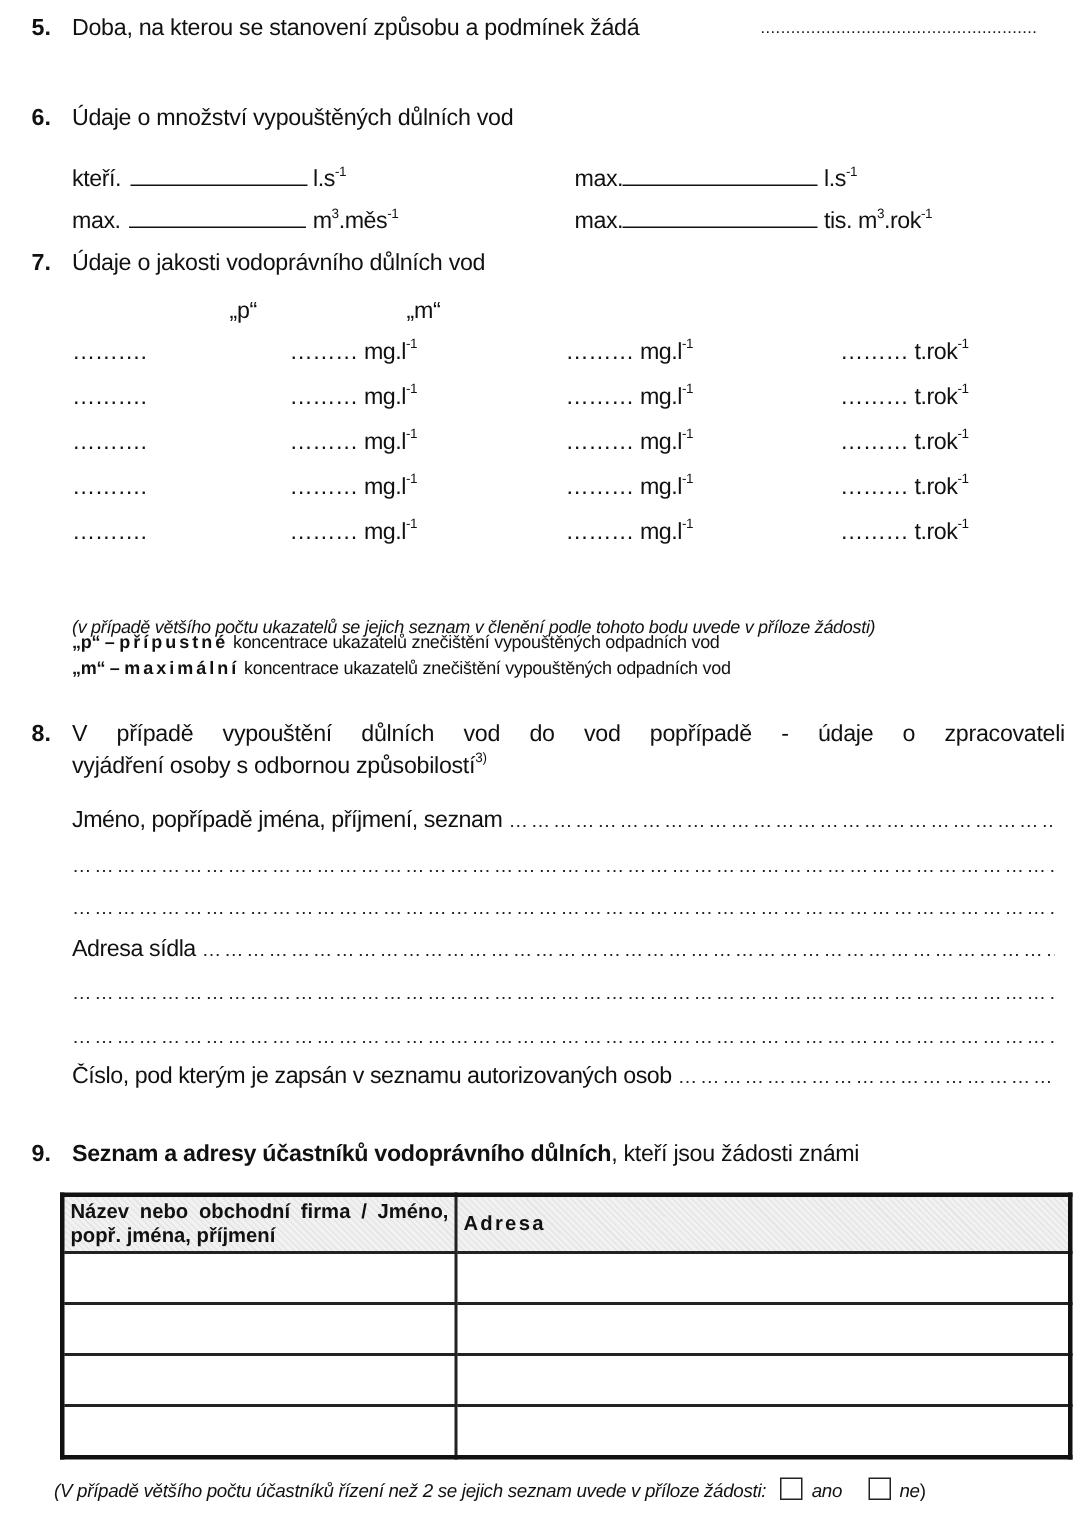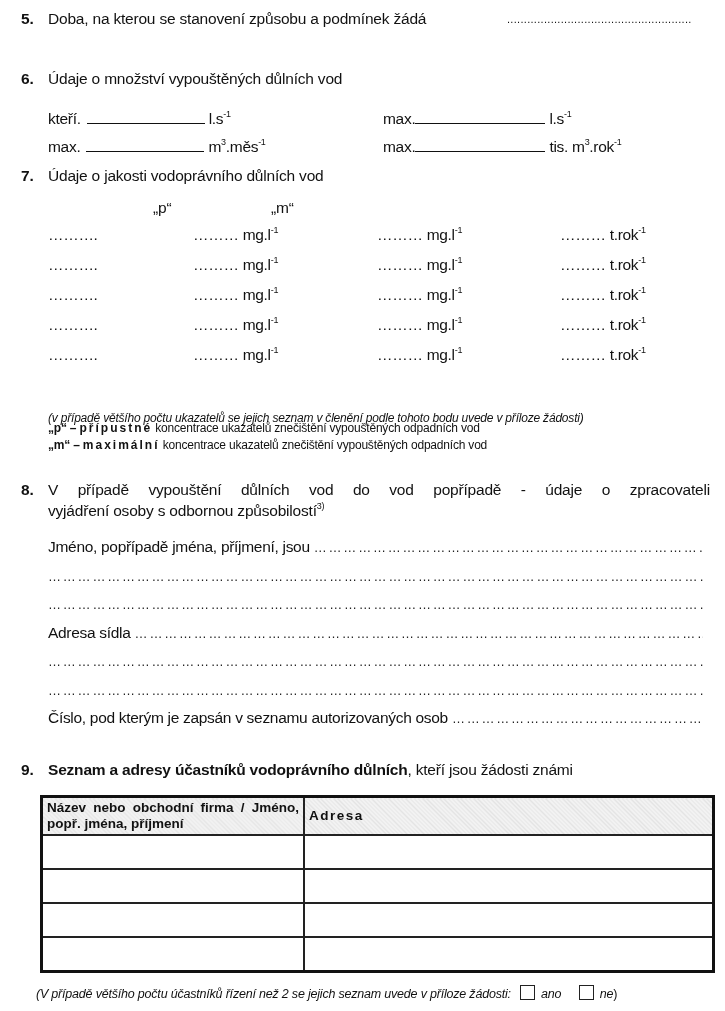--- a/index.html
+++ b/index.html
@@ -102,21 +102,21 @@
 </div>
 <div class="abs small" style="left:48px; top:438px;">
   <b>„m“</b><b> – </b><span class="spaced">maximální</span><span> koncentrace ukazatelů znečištění vypouštěných odpadních vod</span>
 </div>
 
 <div class="abs num" style="left:21px; top:481px;">8.</div>
 <div class="abs h" style="left:48px; top:481px; width:662px; text-align:justify; text-align-last:justify; word-spacing:3px;">V případě vypouštění důlních vod do vod popřípadě - údaje o zpracovateli</div>
 <div class="abs h" style="left:48px; top:502px;"><span>vyjádření osoby s odbornou způsobilostí</span><sup>3)</sup></div>
 
 <div class="abs t" style="left:48px; top:538px; width:655px; overflow:hidden;">
-  <span>Jméno, popřípadě jména, příjmení, jsou</span>
+  <span>Jméno, popřípadě jména, příjmení, seznam</span>
   <span class="dotfill">……………………………………………………………………………………………………………………………</span>
 </div>
 <div class="abs dotfill" style="left:48px; top:569px; width:655px; overflow:hidden;">……………………………………………………………………………………………………………………………</div>
 <div class="abs dotfill" style="left:48px; top:597px; width:655px; overflow:hidden;">……………………………………………………………………………………………………………………………</div>
 <div class="abs t" style="left:48px; top:624px; width:655px; overflow:hidden;">
   <span>Adresa sídla</span>
   <span class="dotfill">……………………………………………………………………………………………………………………………</span>
 </div>
 <div class="abs dotfill" style="left:48px; top:654px; width:655px; overflow:hidden;">……………………………………………………………………………………………………………………………</div>
 <div class="abs dotfill" style="left:48px; top:683px; width:655px; overflow:hidden;">……………………………………………………………………………………………………………………………</div>

